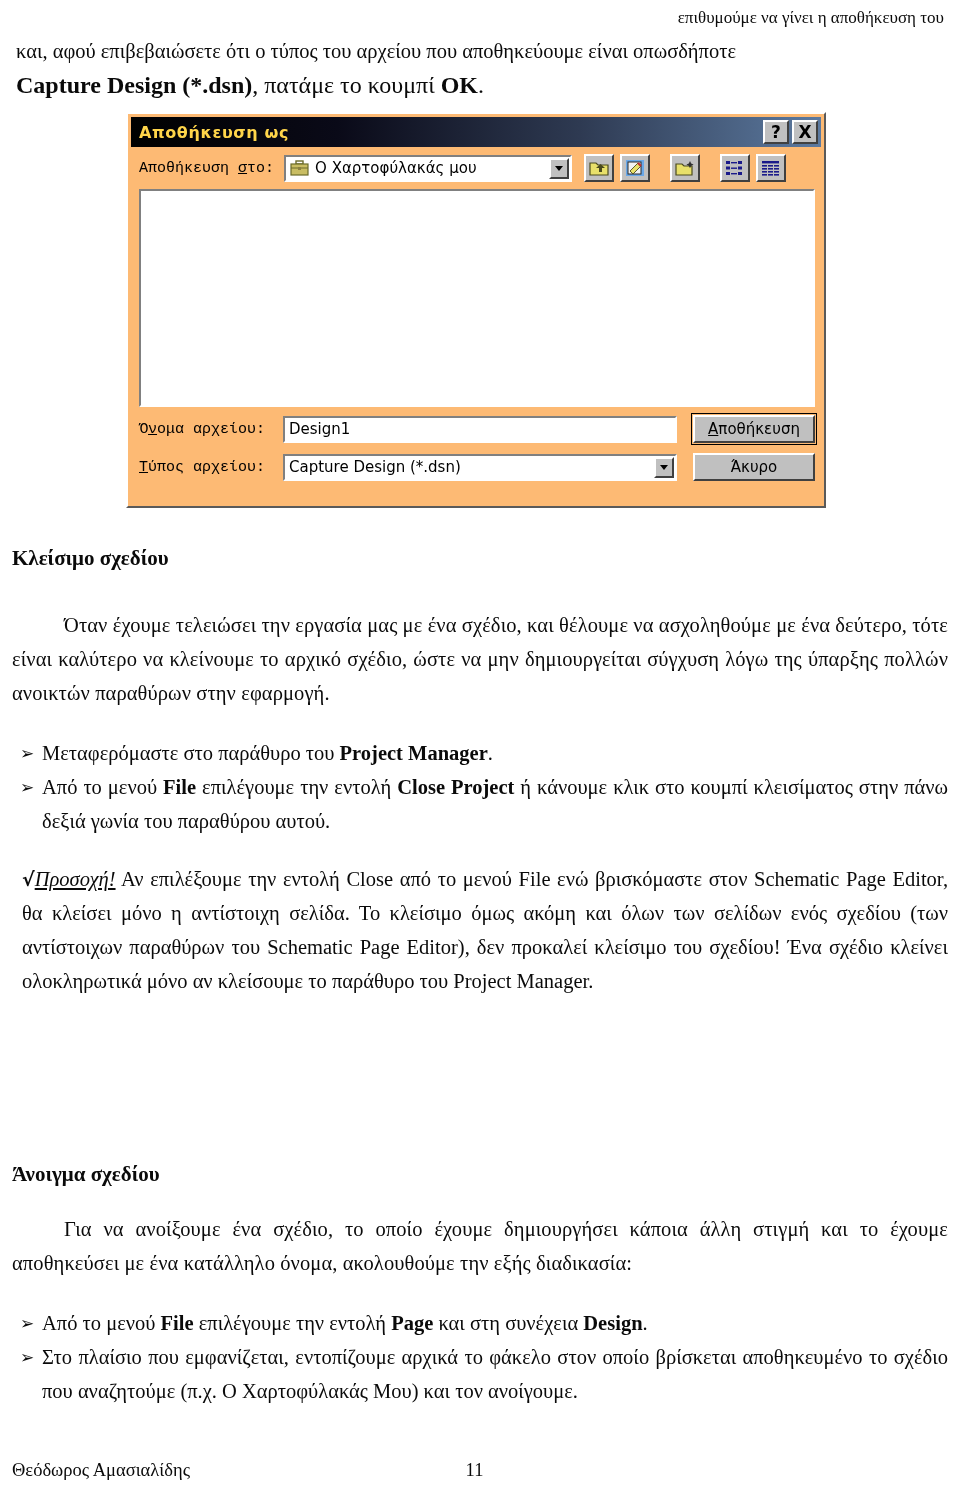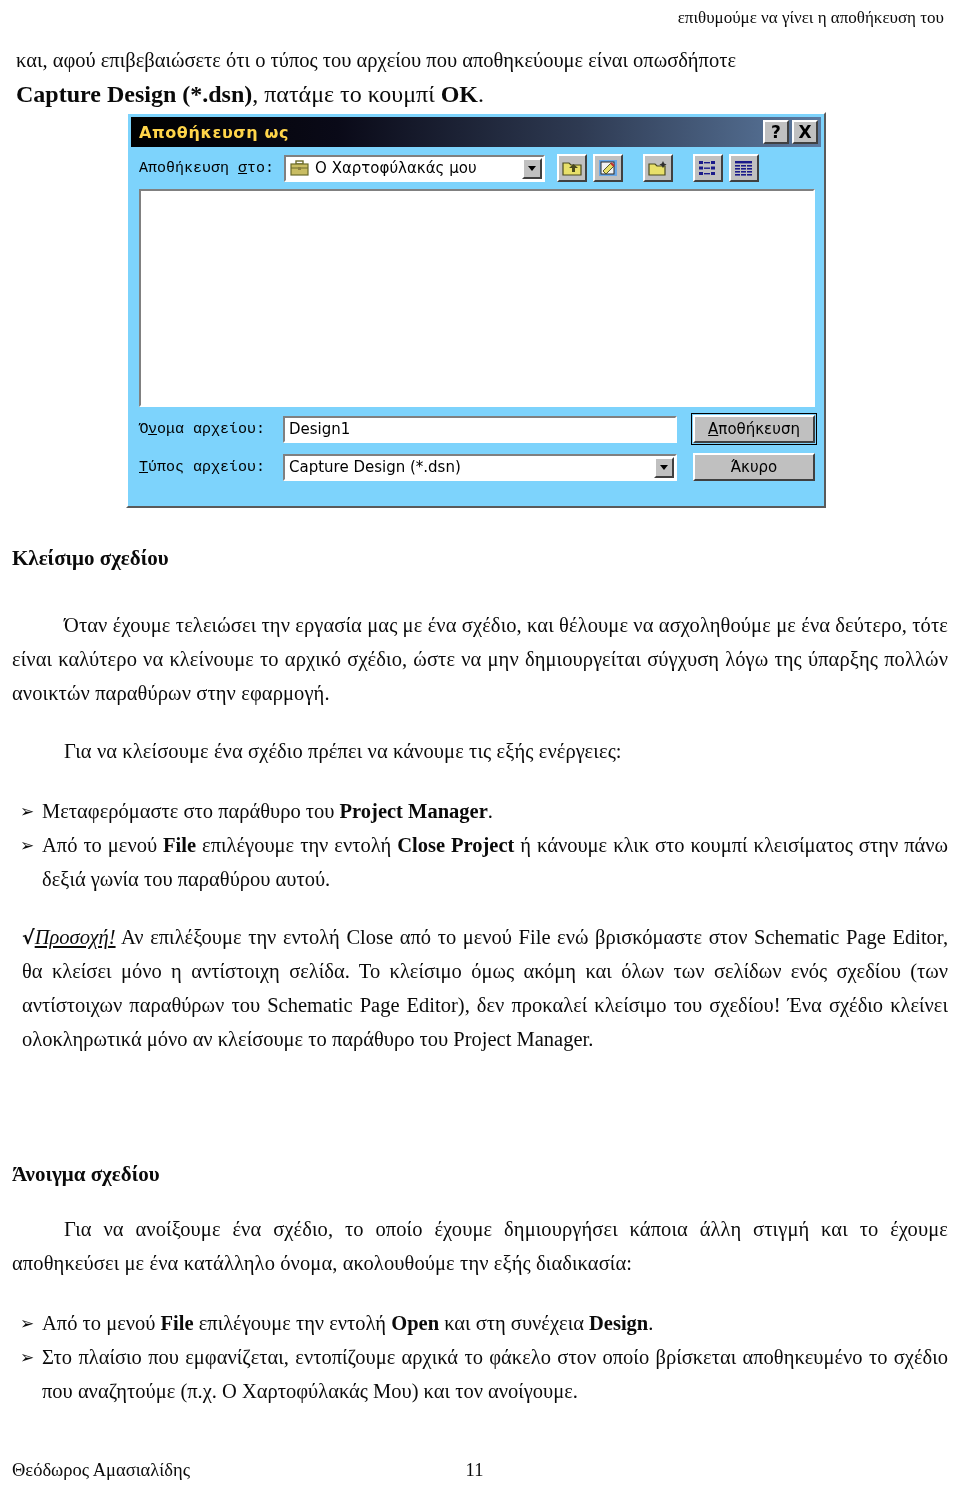--- a/index.html
+++ b/index.html
@@ -43,21 +43,20 @@
     text-align: right;
     font-size: 17px;
     line-height: 32px;
     padding-right: 4px;
   }
   .top-line-2 {
     font-size: 20.5px;
     line-height: 34px;
     text-align: justify;
     margin-left: -30px;
-    margin-top: 9px;
   }
   .top-line-3 {
     font-size: 24px;
     line-height: 34px;
     margin-left: -30px;
   }
 
   
   .heading {
     font-size: 21px;
@@ -134,21 +133,21 @@
     position: absolute;
     left: 126px;
     top: 110px;
     width: 700px;
     height: 396px;
   }
   .dialog {
     width: 100%;
     height: 100%;
     box-sizing: border-box;
-    background: #7dd3fc;
+    background: #fdba74;
     border-top: 2px solid #ffffff;
     border-left: 2px solid #ffffff;
     border-right: 2px solid #5a5a5a;
     border-bottom: 2px solid #5a5a5a;
     font-family: "DejaVu Sans", "Liberation Sans", sans-serif;
     position: relative;
     padding: 3px;
   }
   .titlebar {
     height: 30px;
@@ -236,21 +235,21 @@
     justify-content: center;
     flex: 0 0 20px;
   }
   .arrow-down {
     width: 0; height: 0;
     border-left: 4px solid transparent;
     border-right: 4px solid transparent;
     border-top: 5px solid #000;
   }
 
-  .lookin-combo { width: 261px; }
+  .lookin-combo { width: 288px; }
 
   .toolbar {
     display: flex;
     align-items: center;
     margin-left: 12px;
     gap: 6px;
   }
   .toolbar .gap { width: 8px; }
   .tool {
     width: 30px;
@@ -450,21 +449,20 @@
       </div>
 
     </div>
   </div>
 
   <div style="position:absolute; left:8px; top:542px; width:944px;">
     <div class="heading">Κλείσιμο σχεδίου</div>
 
     <p class="para indent" style="margin-top:36px; padding:0 4px 0 4px;">Όταν έχουμε τελειώσει την εργασία μας με ένα σχέδιο, και θέλουμε να ασχοληθούμε με ένα δεύτερο, τότε είναι καλύτερο να κλείνουμε το αρχικό σχέδιο, ώστε να μην δημιουργείται σύγχυση λόγω της ύπαρξης πολλών ανοικτών παραθύρων στην εφαρμογή.</p>
 
-    <p class="para" style="margin-top:24px; padding-left:56px;">Για να κλείσουμε ένα σχέδιο πρέπει να κάνουμε τις εξής ενέργειες:</p>
 
     <div class="bullets" style="margin-top:26px;">
       <div class="bullet-row">
         <span class="bullet-mark">➢</span>
         <span class="bullet-text nojustify"><span>Μεταφερόμαστε στο παράθυρο του </span><b>Project Manager</b><span>.</span></span>
       </div>
       <div class="bullet-row">
         <span class="bullet-mark">➢</span>
         <span class="bullet-text"><span>Από το μενού </span><b>File</b><span> επιλέγουμε την εντολή </span><b>Close Project</b><span> ή κάνουμε κλικ στο κουμπί κλεισίματος στην πάνω δεξιά γωνία του παραθύρου αυτού.</span></span>
       </div>
@@ -474,21 +472,21 @@
   </div>
 
   <div style="position:absolute; left:8px; top:1158px; width:944px;">
     <div class="heading">Άνοιγμα σχεδίου</div>
 
     <p class="para indent" style="margin-top:24px; padding:0 4px 0 4px;">Για να ανοίξουμε ένα σχέδιο, το οποίο έχουμε δημιουργήσει κάποια άλλη στιγμή και το έχουμε αποθηκεύσει με ένα κατάλληλο όνομα, ακολουθούμε την εξής διαδικασία:</p>
 
     <div class="bullets" style="margin-top:26px;">
       <div class="bullet-row">
         <span class="bullet-mark">➢</span>
-        <span class="bullet-text nojustify"><span>Από το μενού </span><b>File</b><span> επιλέγουμε την εντολή </span><b>Open</b><span> και στη συνέχεια </span><b>Design</b><span>.</span></span>
+        <span class="bullet-text nojustify"><span>Από το μενού </span><b>File</b><span> επιλέγουμε την εντολή </span><b>Page</b><span> και στη συνέχεια </span><b>Design</b><span>.</span></span>
       </div>
       <div class="bullet-row">
         <span class="bullet-mark">➢</span>
         <span class="bullet-text">Στο πλαίσιο που εμφανίζεται, εντοπίζουμε αρχικά το φάκελο στον οποίο βρίσκεται αποθηκευμένο το σχέδιο που αναζητούμε (π.χ. Ο Χαρτοφύλακάς Μου) και τον ανοίγουμε.</span>
       </div>
     </div>
   </div>
 
   <div class="footer">
     <span class="footer-author">Θεόδωρος Αμασιαλίδης</span>

